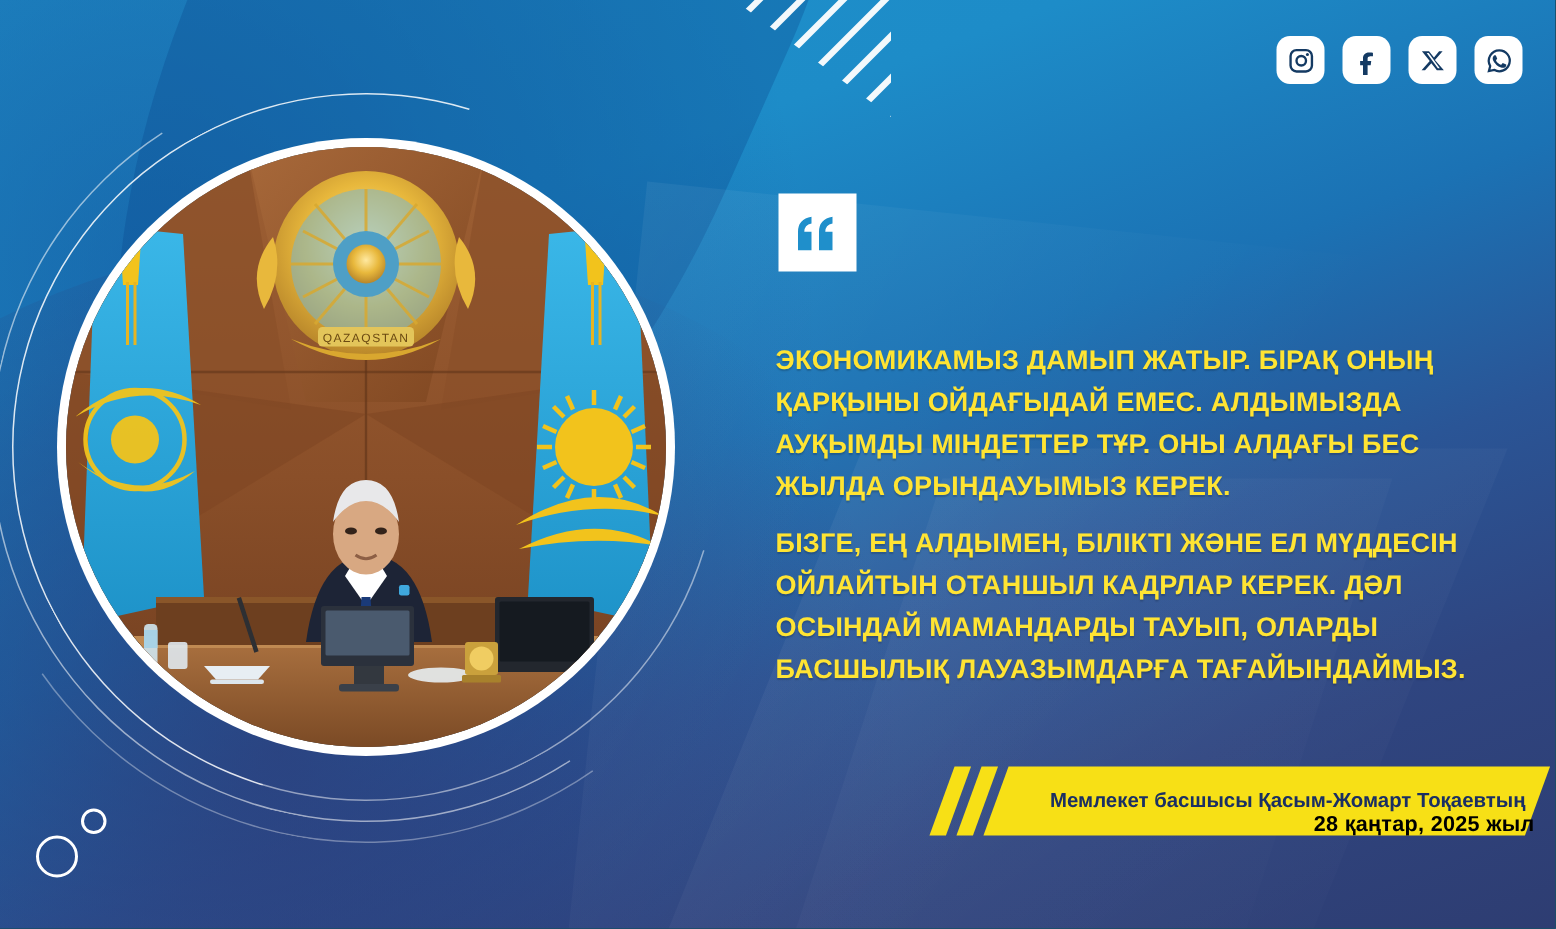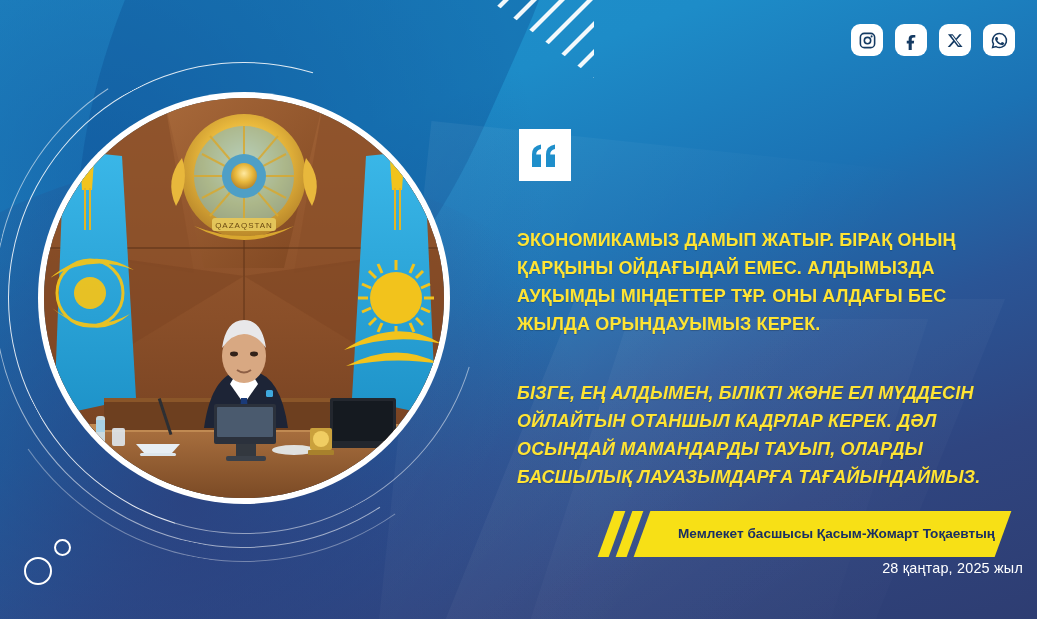--- a/index.html
+++ b/index.html
@@ -217,26 +217,26 @@
   }
   .quote-para {
     color: #ffe433;
     font-size: 18px;
     line-height: 28px;
     font-weight: bold;
     letter-spacing: 0.15px;
     margin: 0;
     text-shadow: 0 1px 1px rgba(0,0,0,0.18);
   }
-  .quote-para + .quote-para { margin-top: 41px; font-style: italic; }
+  .quote-para + .quote-para { margin-top: 10px; }
 
   
   .attrib {
     position: absolute;
-    left: 606px;
+    left: 628px;
     top: 511px;
     height: 46px;
     width: 397px;
   }
   .slash {
     position: absolute;
     top: 0;
     height: 46px;
     width: 11px;
     background: #f7e016;
@@ -276,24 +276,25 @@
   .attrib-line2 {
     color: #1a2f63;
     font-size: 13.2px;
     font-weight: normal;
     line-height: 18px;
     white-space: nowrap;
   }
   .date-line {
     position: absolute;
     right: 14px;
-    top: 560px;
-    color: #ffffff;
+    top: 542px;
+    color: #000000;
     font-size: 14.4px;
     letter-spacing: 0.2px;
+    font-weight: bold;
   }
 </style>
 </head>
 <body>
 
 <div id="card">
 
   <div class="bg-base"></div>
   <div class="bg-wash-a"></div>
   <div class="bg-fold-1"></div>

